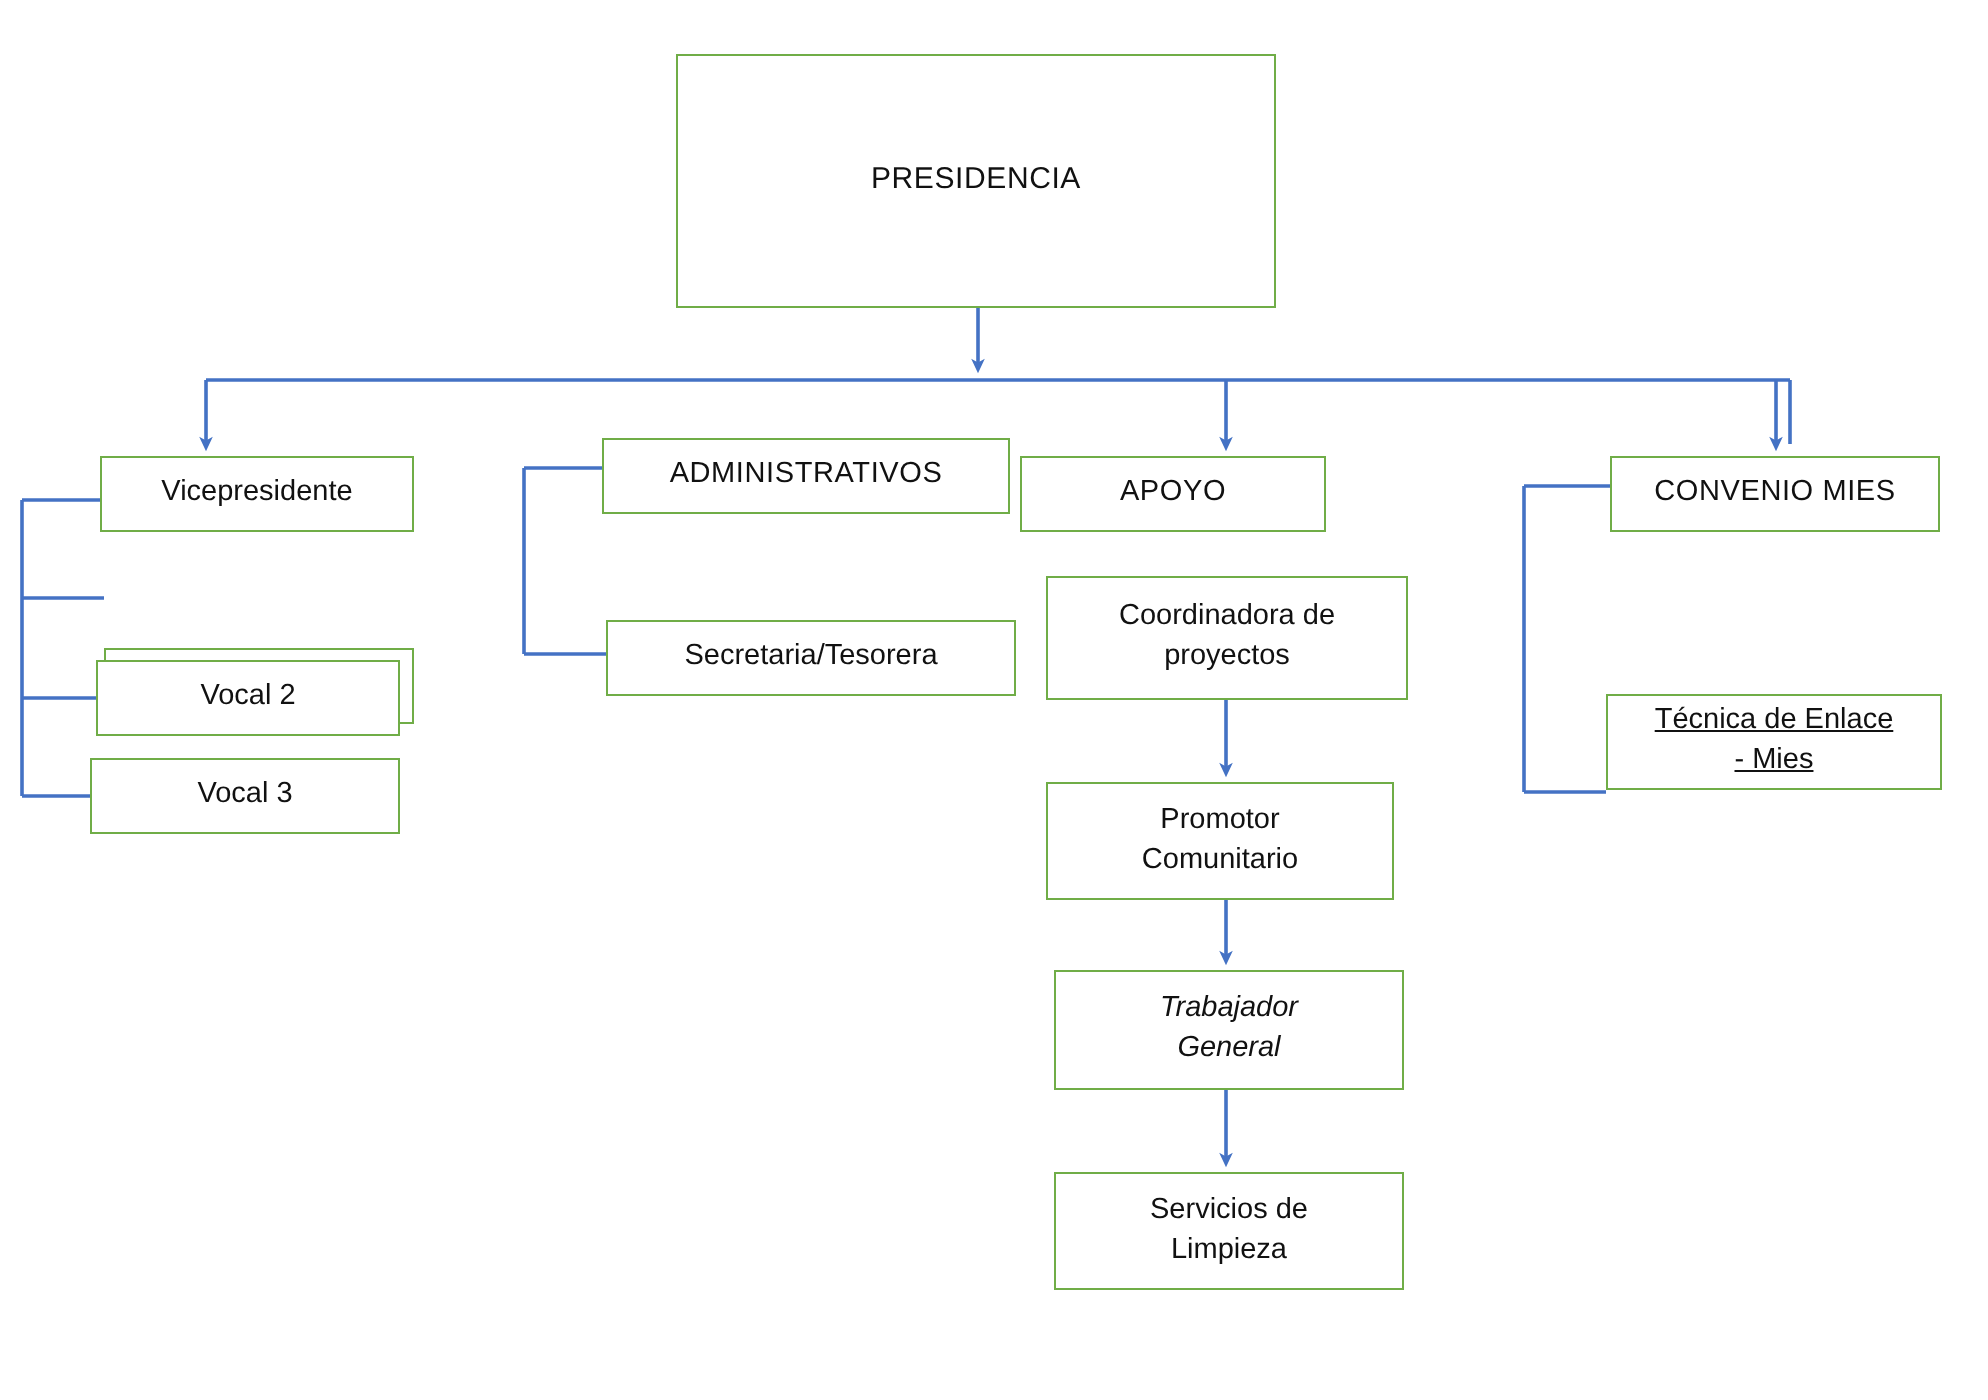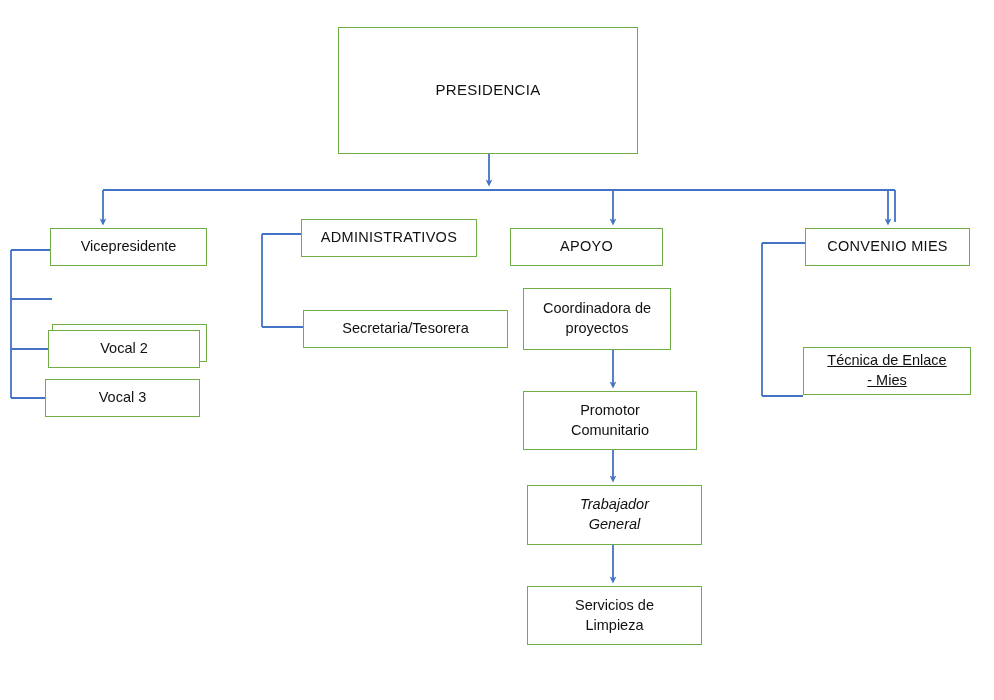--- a/index.html
+++ b/index.html
@@ -133,33 +133,33 @@
   </div>
 
   <div class="node" style="left:48px; top:330px; width:152px; height:30px;">
     <span class="node-label">Vocal 2</span>
   </div>
 
   <div class="node" style="left:45px; top:379px; width:155px; height:30px;text-align:center;">
     <span class="node-label">Vocal 3</span>
   </div>
 
-  <div class="node caps" style="left:301px; top:219px; width:176px; height:29px;">
+  <div class="node caps" style="left:301px; top:219px; width:204px; height:29px;">
     <span class="node-label">ADMINISTRATIVOS</span>
   </div>
 
   <div class="node" style="left:303px; top:310px; width:205px; height:30px;">
     <span class="node-label">Secretaria/Tesorera</span>
   </div>
 
   <div class="node caps" style="left:510px; top:228px; width:153px; height:29px;">
     <span class="node-label">APOYO</span>
   </div>
 
-  <div class="node" style="left:523px; top:288px; width:148px; height:62px;">
+  <div class="node" style="left:523px; top:288px; width:181px; height:62px;">
     <span class="node-label">Coordinadora de
 proyectos</span>
   </div>
 
   <div class="node" style="left:523px; top:391px; width:174px; height:59px;">
     <span class="node-label">Promotor
 Comunitario</span>
   </div>
 
   <div class="node" style="left:527px; top:485px; width:175px; height:60px;font-style:italic;">

